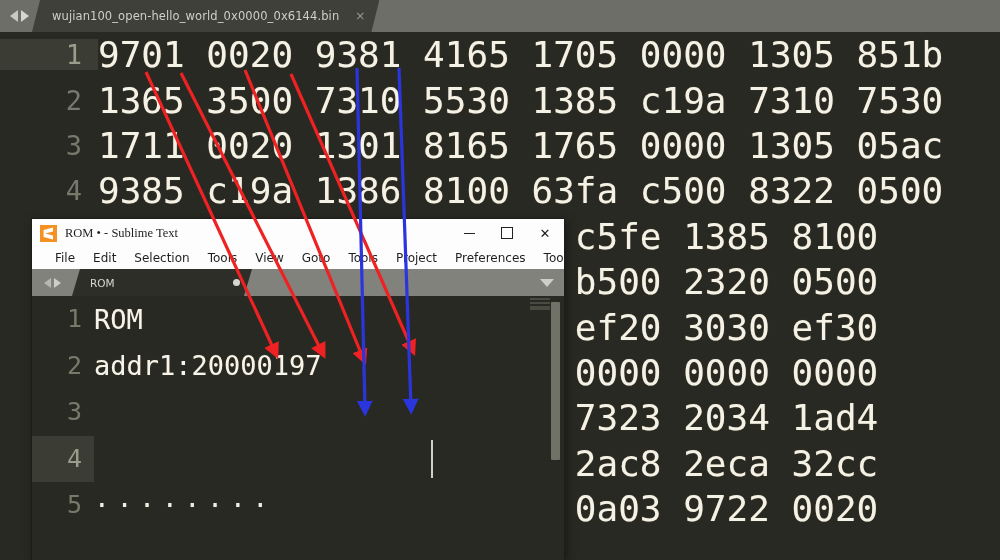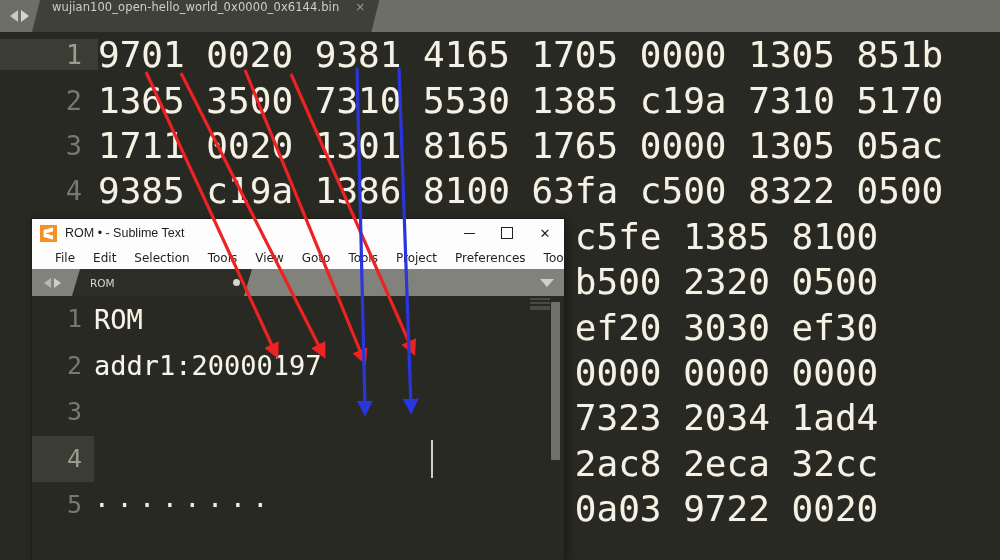--- a/index.html
+++ b/index.html
@@ -13,21 +13,21 @@
   .bg-tabbar{position:absolute;left:0;top:0;width:1000px;height:32px;
              background:#6e6e68;}
   .bg-navarrows{position:absolute;left:0px;top:0px;width:38px;height:32px;
                 display:flex;align-items:center;justify-content:center;gap:3px;}
   .navtri{width:0;height:0;border-top:6px solid transparent;
           border-bottom:6px solid transparent;}
   .navtri.l{border-right:8px solid #c9c9c4;}
   .navtri.r{border-left:8px solid #d6d6d1;}
   .bg-tab{position:absolute;left:30px;top:0;height:32px;
           background:#3f4039;color:#cfcfc8;font-size:11.5px;
-          display:flex;padding:0 14px 8px 22px;gap:16px;
+          display:flex;align-items:center;padding:0 14px 8px 22px;gap:16px;
           clip-path:polygon(10px 0,100% 0,calc(100% - 10px) 100%,0 100%);
           min-width:270px;}
   .bg-tab .lbl{white-space:nowrap;letter-spacing:.1px;}
   .bg-tab .x{color:#9a9a93;font-size:12px;}
 
   .bg-editor{position:absolute;left:0;top:32px;width:1000px;height:528px;
              background:#282923;}
   .bg-row{position:relative;height:45.4px;display:flex;align-items:center;}
   .bg-row .gut{width:98px;flex:0 0 98px;text-align:right;padding-right:16px;
                box-sizing:border-box;color:#757a6c;
@@ -38,21 +38,21 @@
                text-shadow:0 0 1px rgba(255,200,120,.35);}
 
   
   .dlg{position:absolute;left:32px;top:219px;width:532px;height:341px;
        background:#282923;box-shadow:0 0 0 1px #1c1c18,2px 2px 10px rgba(0,0,0,.45);
        overflow:hidden;}
   .dlg-titlebar{height:28px;background:#fdfdfd;display:flex;align-items:center;
                 padding-left:8px;position:relative;}
   .slogo{width:17px;height:17px;flex:0 0 17px;position:relative;margin-right:8px;}
   .slogo svg{display:block;}
-  .dlg-title{font-size:12.5px;color:#1d1d1d;font-family:Liberation Sans, sans-serif;}
+  .dlg-title{font-size:12.5px;color:#1d1d1d;font-family:Liberation Serif, serif;}
   .winbtns{position:absolute;right:0;top:0;height:28px;display:flex;}
   .winbtn{width:38px;height:28px;display:flex;align-items:center;
           justify-content:center;color:#1e1e1e;font-size:13px;}
   .winbtn .minus{display:block;width:11px;height:1px;background:#222;}
   .winbtn .sq{display:block;width:10px;height:10px;border:1.2px solid #222;}
 
   .dlg-menubar{height:22px;background:#fdfdfd;display:flex;align-items:center;
                padding-left:14px;gap:0px;}
   .menu-item{font-size:12px;color:#1f1f1f;padding:0 9px;line-height:22px;
              font-family:"DejaVu Sans",sans-serif;white-space:nowrap;}
@@ -119,21 +119,21 @@
       </div>
     </div>
 
     <div class="bg-editor">
       <div class="bg-row active">
         <span class="gut">1</span>
         <span class="hex">9701 0020 9381 4165 1705 0000 1305 851b</span>
       </div>
       <div class="bg-row">
         <span class="gut">2</span>
-        <span class="hex">1365 3500 7310 5530 1385 c19a 7310 5170</span>
+        <span class="hex">1365 3500 7310 5530 1385 c19a 7310 7530</span>
       </div>
       <div class="bg-row">
         <span class="gut">3</span>
         <span class="hex">1711 0020 1301 8165 1765 0000 1305 05ac</span>
       </div>
       <div class="bg-row">
         <span class="gut">4</span>
         <span class="hex">9385 c19a 1386 8100 63fa c500 8322 0500</span>
       </div>
       <div class="bg-row">

